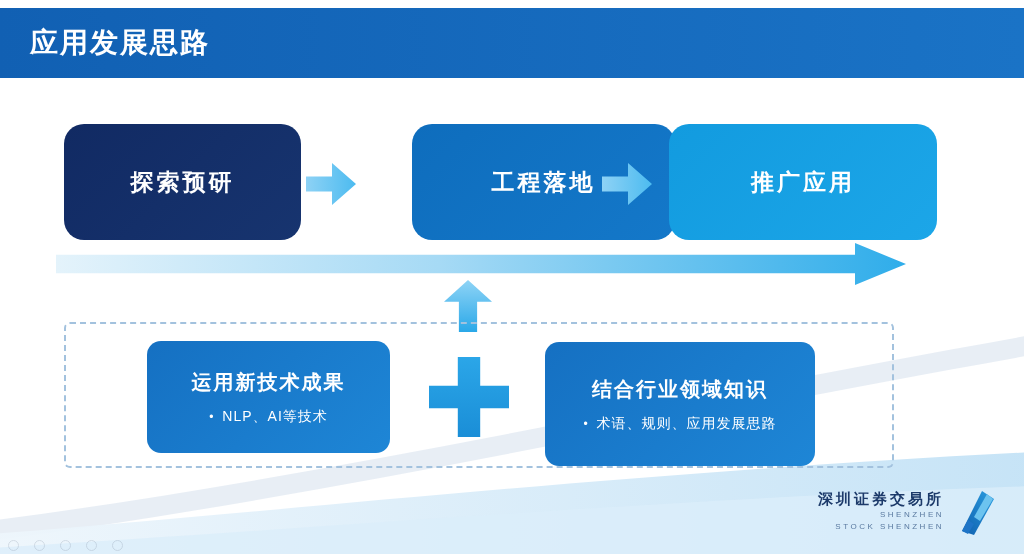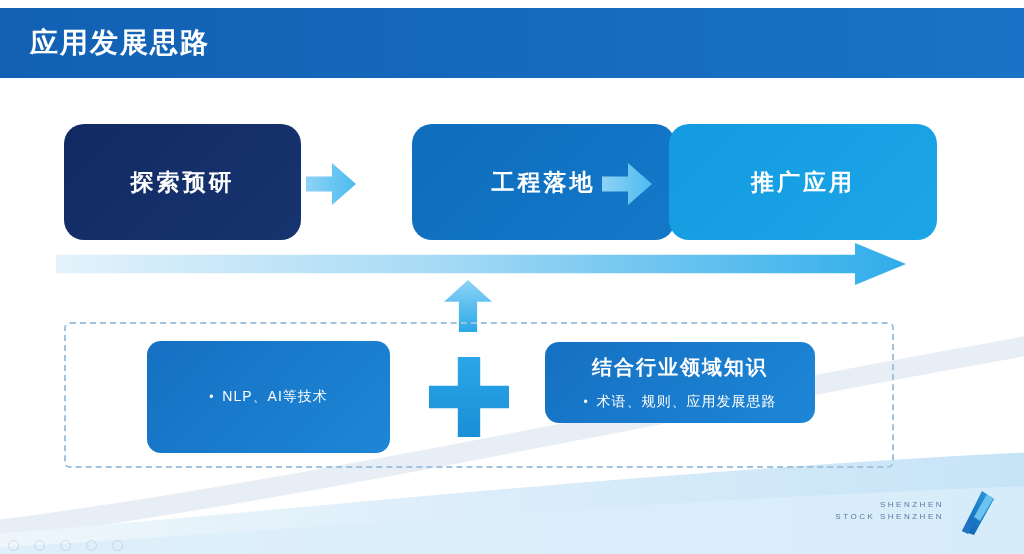--- a/index.html
+++ b/index.html
@@ -39,21 +39,21 @@
               clip-path:polygon(50% 0,100% 42%,69% 42%,69% 100%,31% 100%,31% 42%,0 42%); }
 
   
   .dashed-panel { position:absolute; left:64px; top:322px; width:830px; height:146px;
                   border:2px dashed #a3c2de; border-radius:6px; z-index:1; }
 
   .inner-box { position:absolute; border-radius:14px; z-index:2; color:#fff;
                background:linear-gradient(135deg,#1570c2,#1e86d6);
                display:flex; flex-direction:column; align-items:center; justify-content:center; gap:12px; }
   .box-tech   { left:147px; top:341px; width:243px; height:112px; }
-  .box-domain { left:545px; top:342px; width:270px; height:81px; }
+  .box-domain { left:545px; top:342px; width:270px; height:124px; }
   .inner-title { font-size:20px; font-weight:bold; letter-spacing:2px; }
   .inner-bullet { font-size:14px; display:flex; align-items:center; gap:8px; letter-spacing:1px; }
   .bullet-dot { font-size:12px; }
 
   .plus-icon { position:absolute; left:429px; top:357px; width:80px; height:80px; z-index:2;
                background:linear-gradient(180deg,#2ba6e8,#1a8ed7);
                clip-path:polygon(36% 0,64% 0,64% 36%,100% 36%,100% 64%,64% 64%,64% 100%,36% 100%,36% 64%,0 64%,0 36%,36% 36%); }
 
   
   .logo { position:absolute; top:487px; right:26px; display:flex; align-items:center; gap:10px; z-index:3; }
@@ -99,38 +99,40 @@
     <span>推广应用</span>
   </div>
 
   <div class="long-arrow"></div>
 
   <div class="up-arrow"></div>
 
   <div class="dashed-panel"></div>
 
   <div class="inner-box box-tech">
+    <div class="inner-title">运用新技术成果</div>
     <div class="inner-bullet">
       <span class="bullet-dot">•</span>
       <span>NLP、AI等技术</span>
     </div>
   </div>
 
   <div class="plus-icon"></div>
 
   <div class="inner-box box-domain">
     <div class="inner-title">结合行业领域知识</div>
     <div class="inner-bullet">
       <span class="bullet-dot">•</span>
       <span>术语、规则、应用发展思路</span>
     </div>
   </div>
 
   <div class="logo">
     <div class="logo-text">
+      <div class="logo-cn">深圳证券交易所</div>
       <div class="logo-en">
         <div>SHENZHEN</div>
         <div>STOCK SHENZHEN</div>
       </div>
     </div>
     <svg class="logo-mark" viewBox="0 0 44 48">
       <defs>
         <linearGradient id="markGrad" x1="0" y1="1" x2="1" y2="0">
           <stop offset="0" stop-color="#0f5fae"></stop>
           <stop offset="1" stop-color="#2a9de0"></stop>

